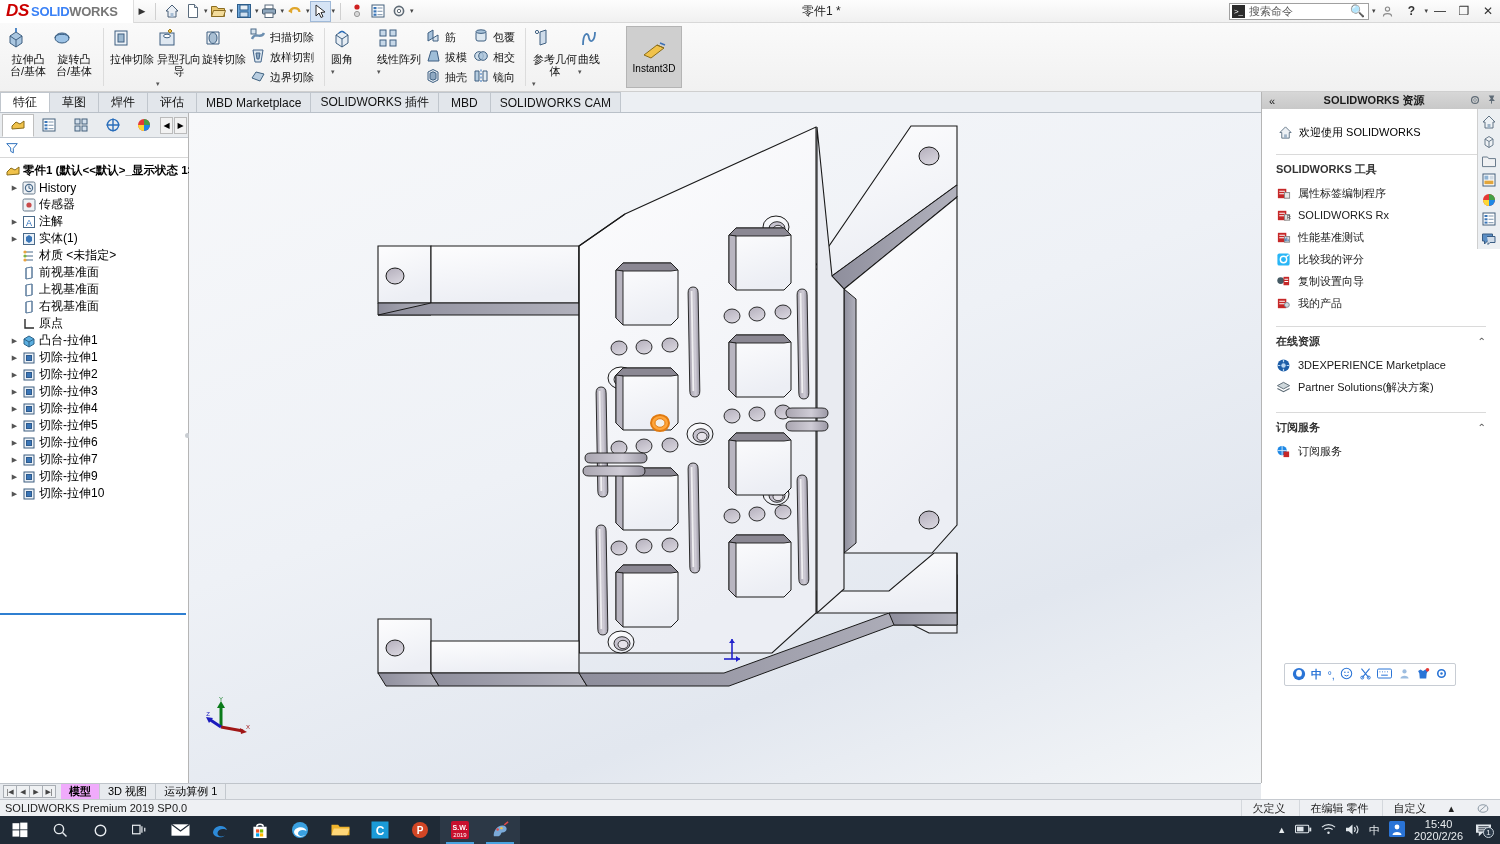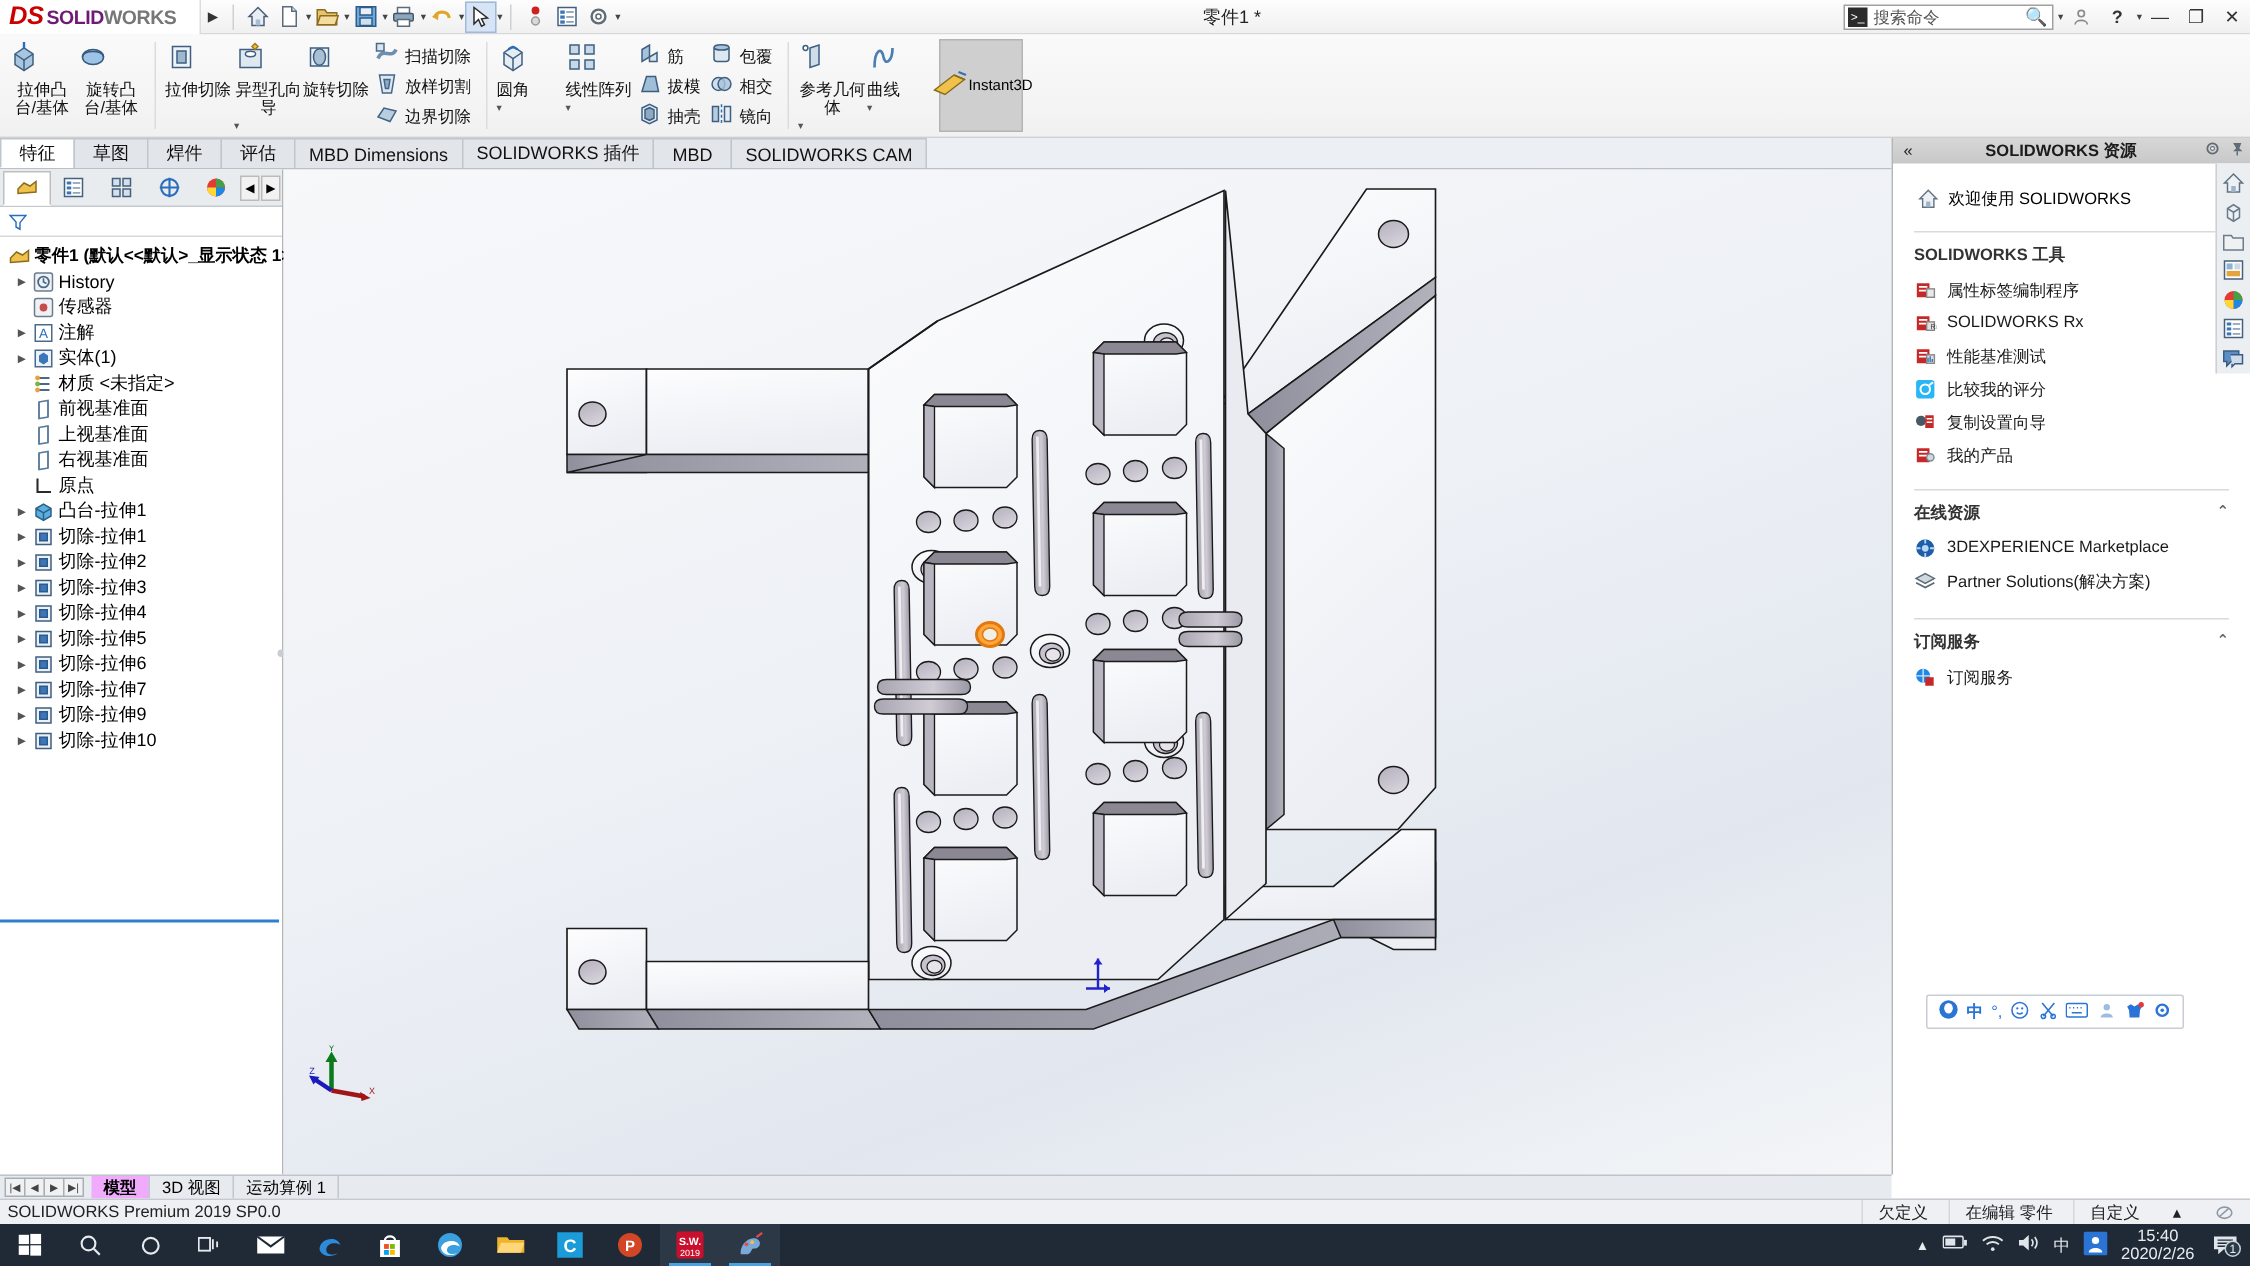--- a/index.html
+++ b/index.html
@@ -17,21 +17,21 @@
     border-bottom: 1px solid #d8d8d8;
     display: flex; align-items: center;
   }
   .sw-logo {
     width: 134px; height: 23px; background: #fff;
     border-right: 1px solid #ddd;
     display: flex; align-items: center; padding-left: 6px;
     font-weight: bold; font-size: 13px; letter-spacing: -0.3px;
   }
   .sw-logo .ds { color: #c00; font-style: italic; font-size: 17px; font-weight: bold; margin-right: 2px; }
-  .sw-logo .sol { color: #701a75; }
+  .sw-logo .sol { color: #3b82f6; }
   .sw-logo .works { color: #777; }
   .tb-arrow { width: 16px; text-align: center; font-size: 9px; color: #333; }
   .tb-sep { width: 1px; height: 17px; background: #d0d0d0; margin: 0 5px; }
   .tbtn {
     height: 21px; min-width: 21px; display: inline-flex; align-items: center;
     justify-content: center; cursor: default; position: relative;
   }
   .tbtn.sel { background: #d6e4f5; border: 1px solid #9fb9d8; }
   .caret { font-size: 7px; color: #444; margin-left: 1px; }
   .title-center {
@@ -68,21 +68,21 @@
   .big-btn .gl { margin-bottom: 2px; }
   .col-small { display: flex; flex-direction: column; justify-content: center; padding: 2px 0; }
   .small-btn {
     display: flex; align-items: center; height: 20px; padding: 0 4px 0 2px;
     font-size: 11px; color: #111; white-space: nowrap; cursor: default;
   }
   .small-btn .gl { margin-right: 4px; }
   .dropcaret { font-size: 7px; color: #555; text-align: center; margin-top: 1px; }
   .instant3d {
     width: 56px; background: #cfcfcf; border: 1px solid #b4b4b4;
-    display: flex; flex-direction: row; align-items: center; justify-content: center;
+    display: flex; flex-direction: column; align-items: center; justify-content: center;
     font-size: 10px; margin: 3px 2px;
   }
 
   
   .gl { display: inline-block; }
   .ic16 { width: 16px; height: 16px; }
   .ic20 { width: 22px; height: 22px; }
 
   
   .tabbar {
@@ -507,21 +507,21 @@
     <div class="tab">
         <span>草图</span>
       </div>
     <div class="tab">
         <span>焊件</span>
       </div>
     <div class="tab">
         <span>评估</span>
       </div>
     <div class="tab wide">
-        <span>MBD Dimensions</span>
+        <span>MBD Marketplace</span>
       </div>
     <div class="tab wide">
         <span>SOLIDWORKS 插件</span>
       </div>
     <div class="tab">
         <span>MBD</span>
       </div>
     <div class="tab wide">
         <span>SOLIDWORKS CAM</span>
       </div>

